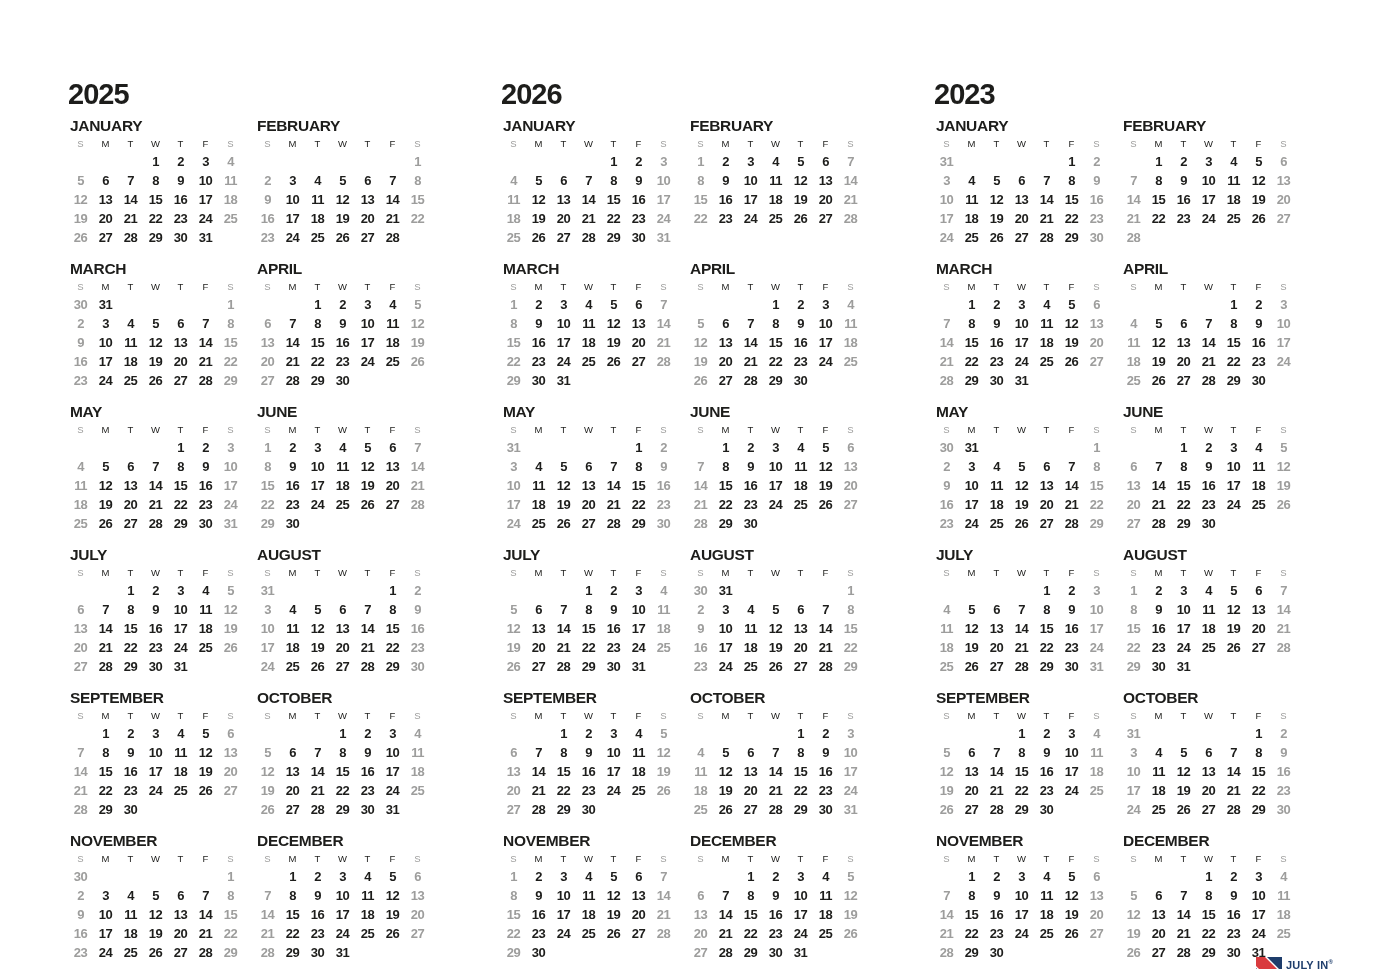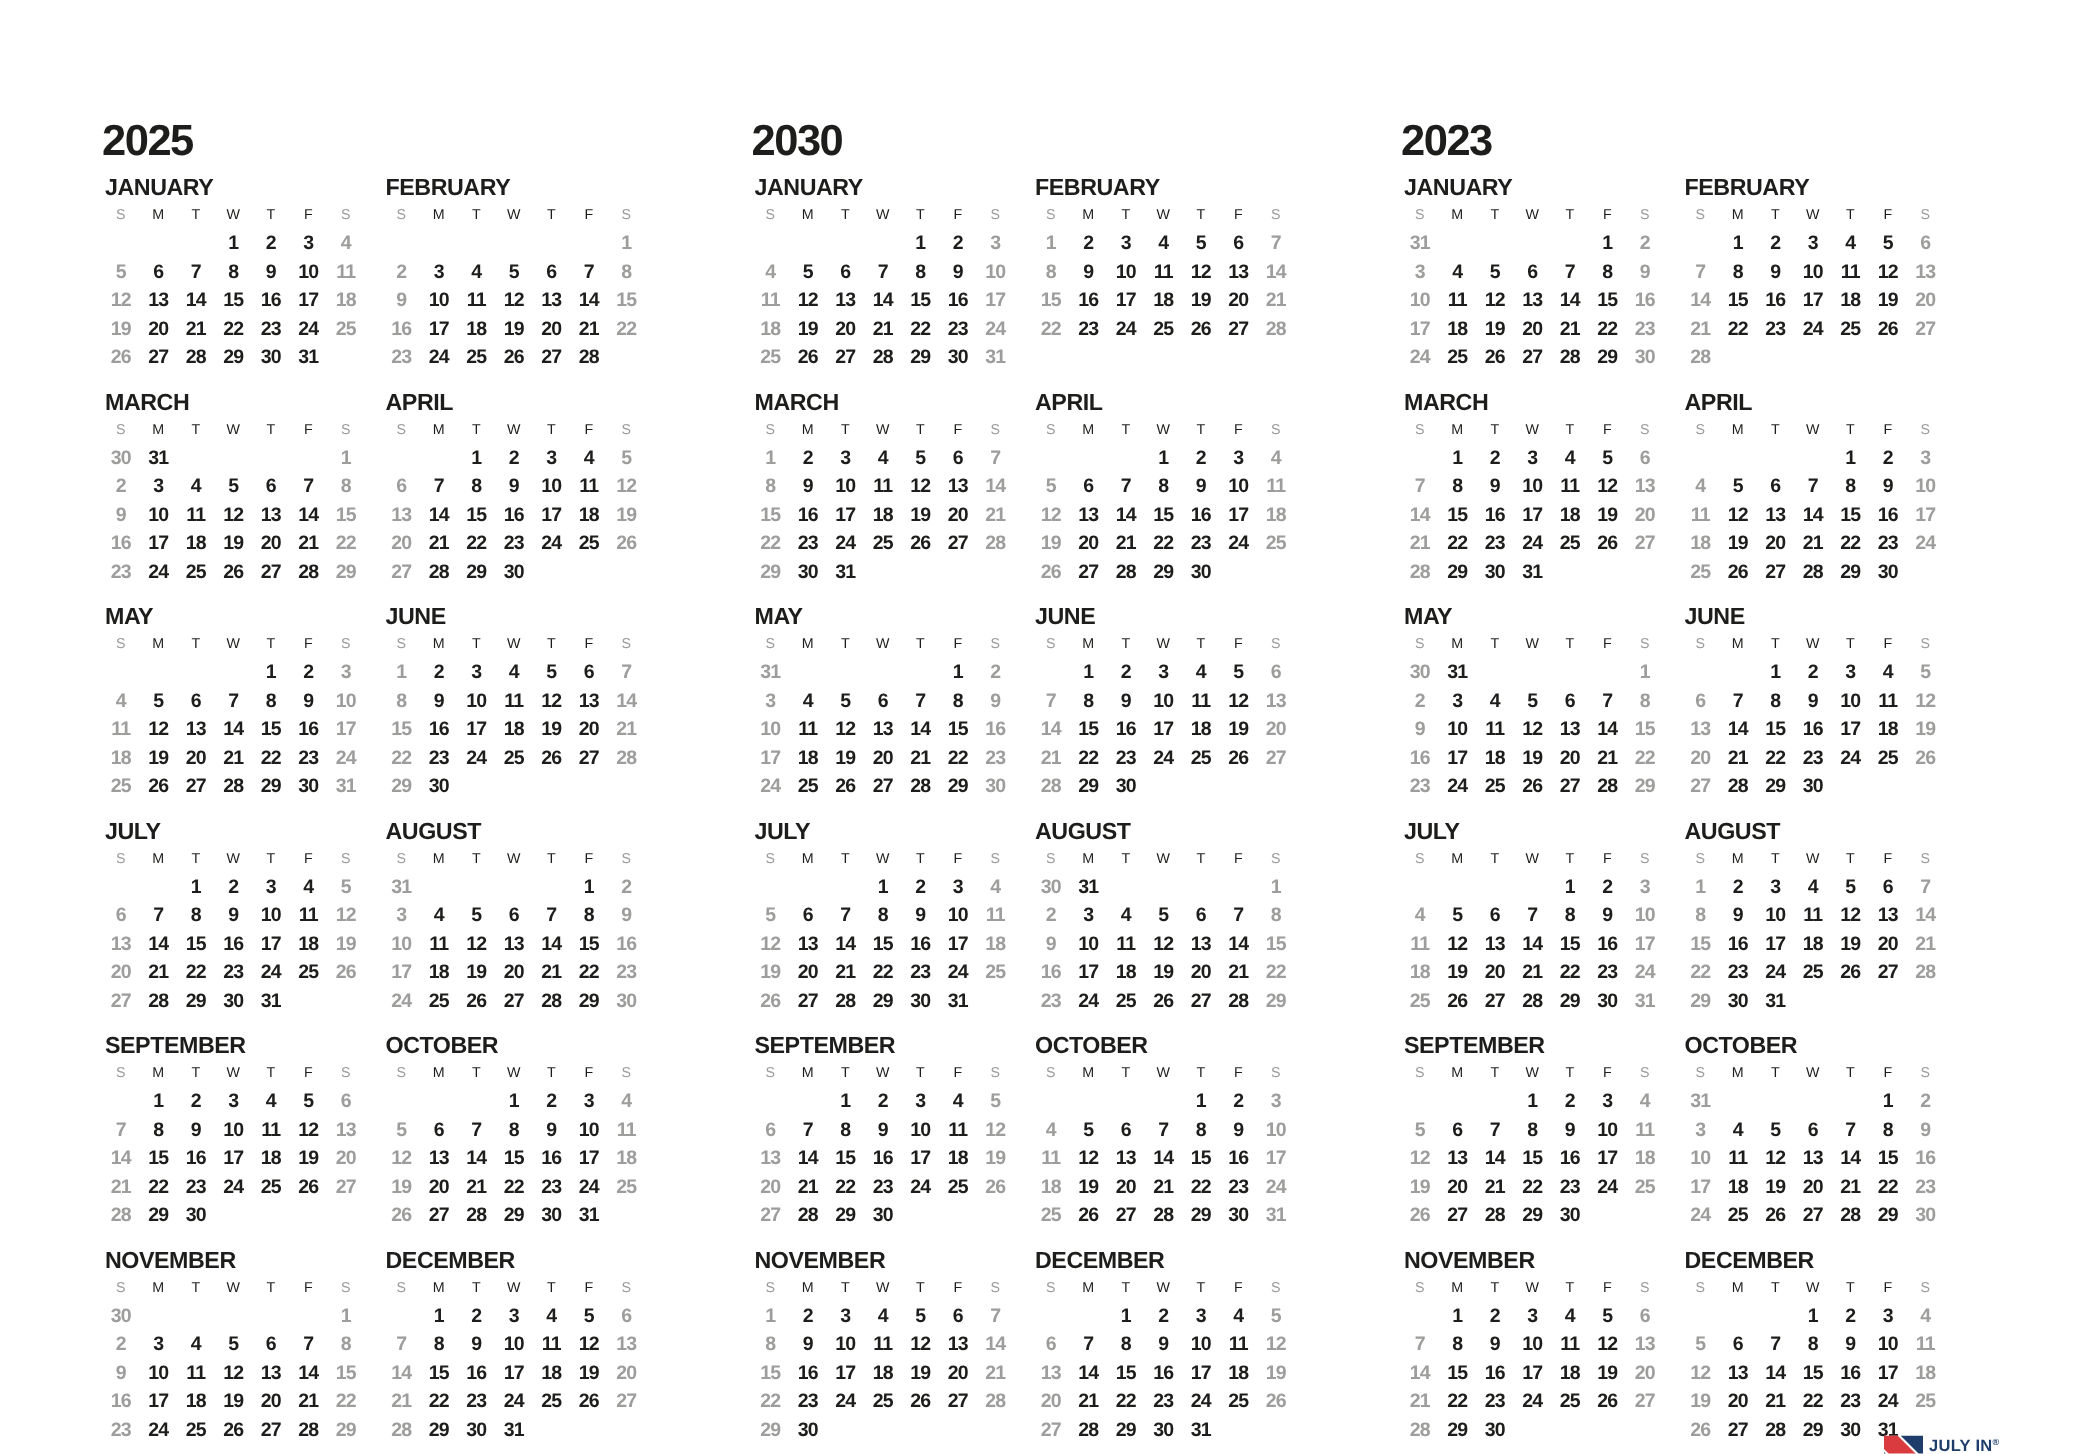--- a/index.html
+++ b/index.html
@@ -619,21 +619,21 @@
               <span class="cell">30</span>
               <span class="cell">31</span>
               <span class="cell"></span>
               <span class="cell"></span>
               <span class="cell we"></span>
             </div>
           </div>
         </div>
       </section>
       <section class="year">
-        <h2 class="year-label">2030</h2>
+        <h2 class="year-label">2026</h2>
         <div class="months">
           <div class="month">
             <div class="month-title">JANUARY</div>
             <div class="grid">
               <span class="wk we">S</span>
               <span class="wk">M</span>
               <span class="wk">T</span>
               <span class="wk">W</span>
               <span class="wk">T</span>
               <span class="wk">F</span>

